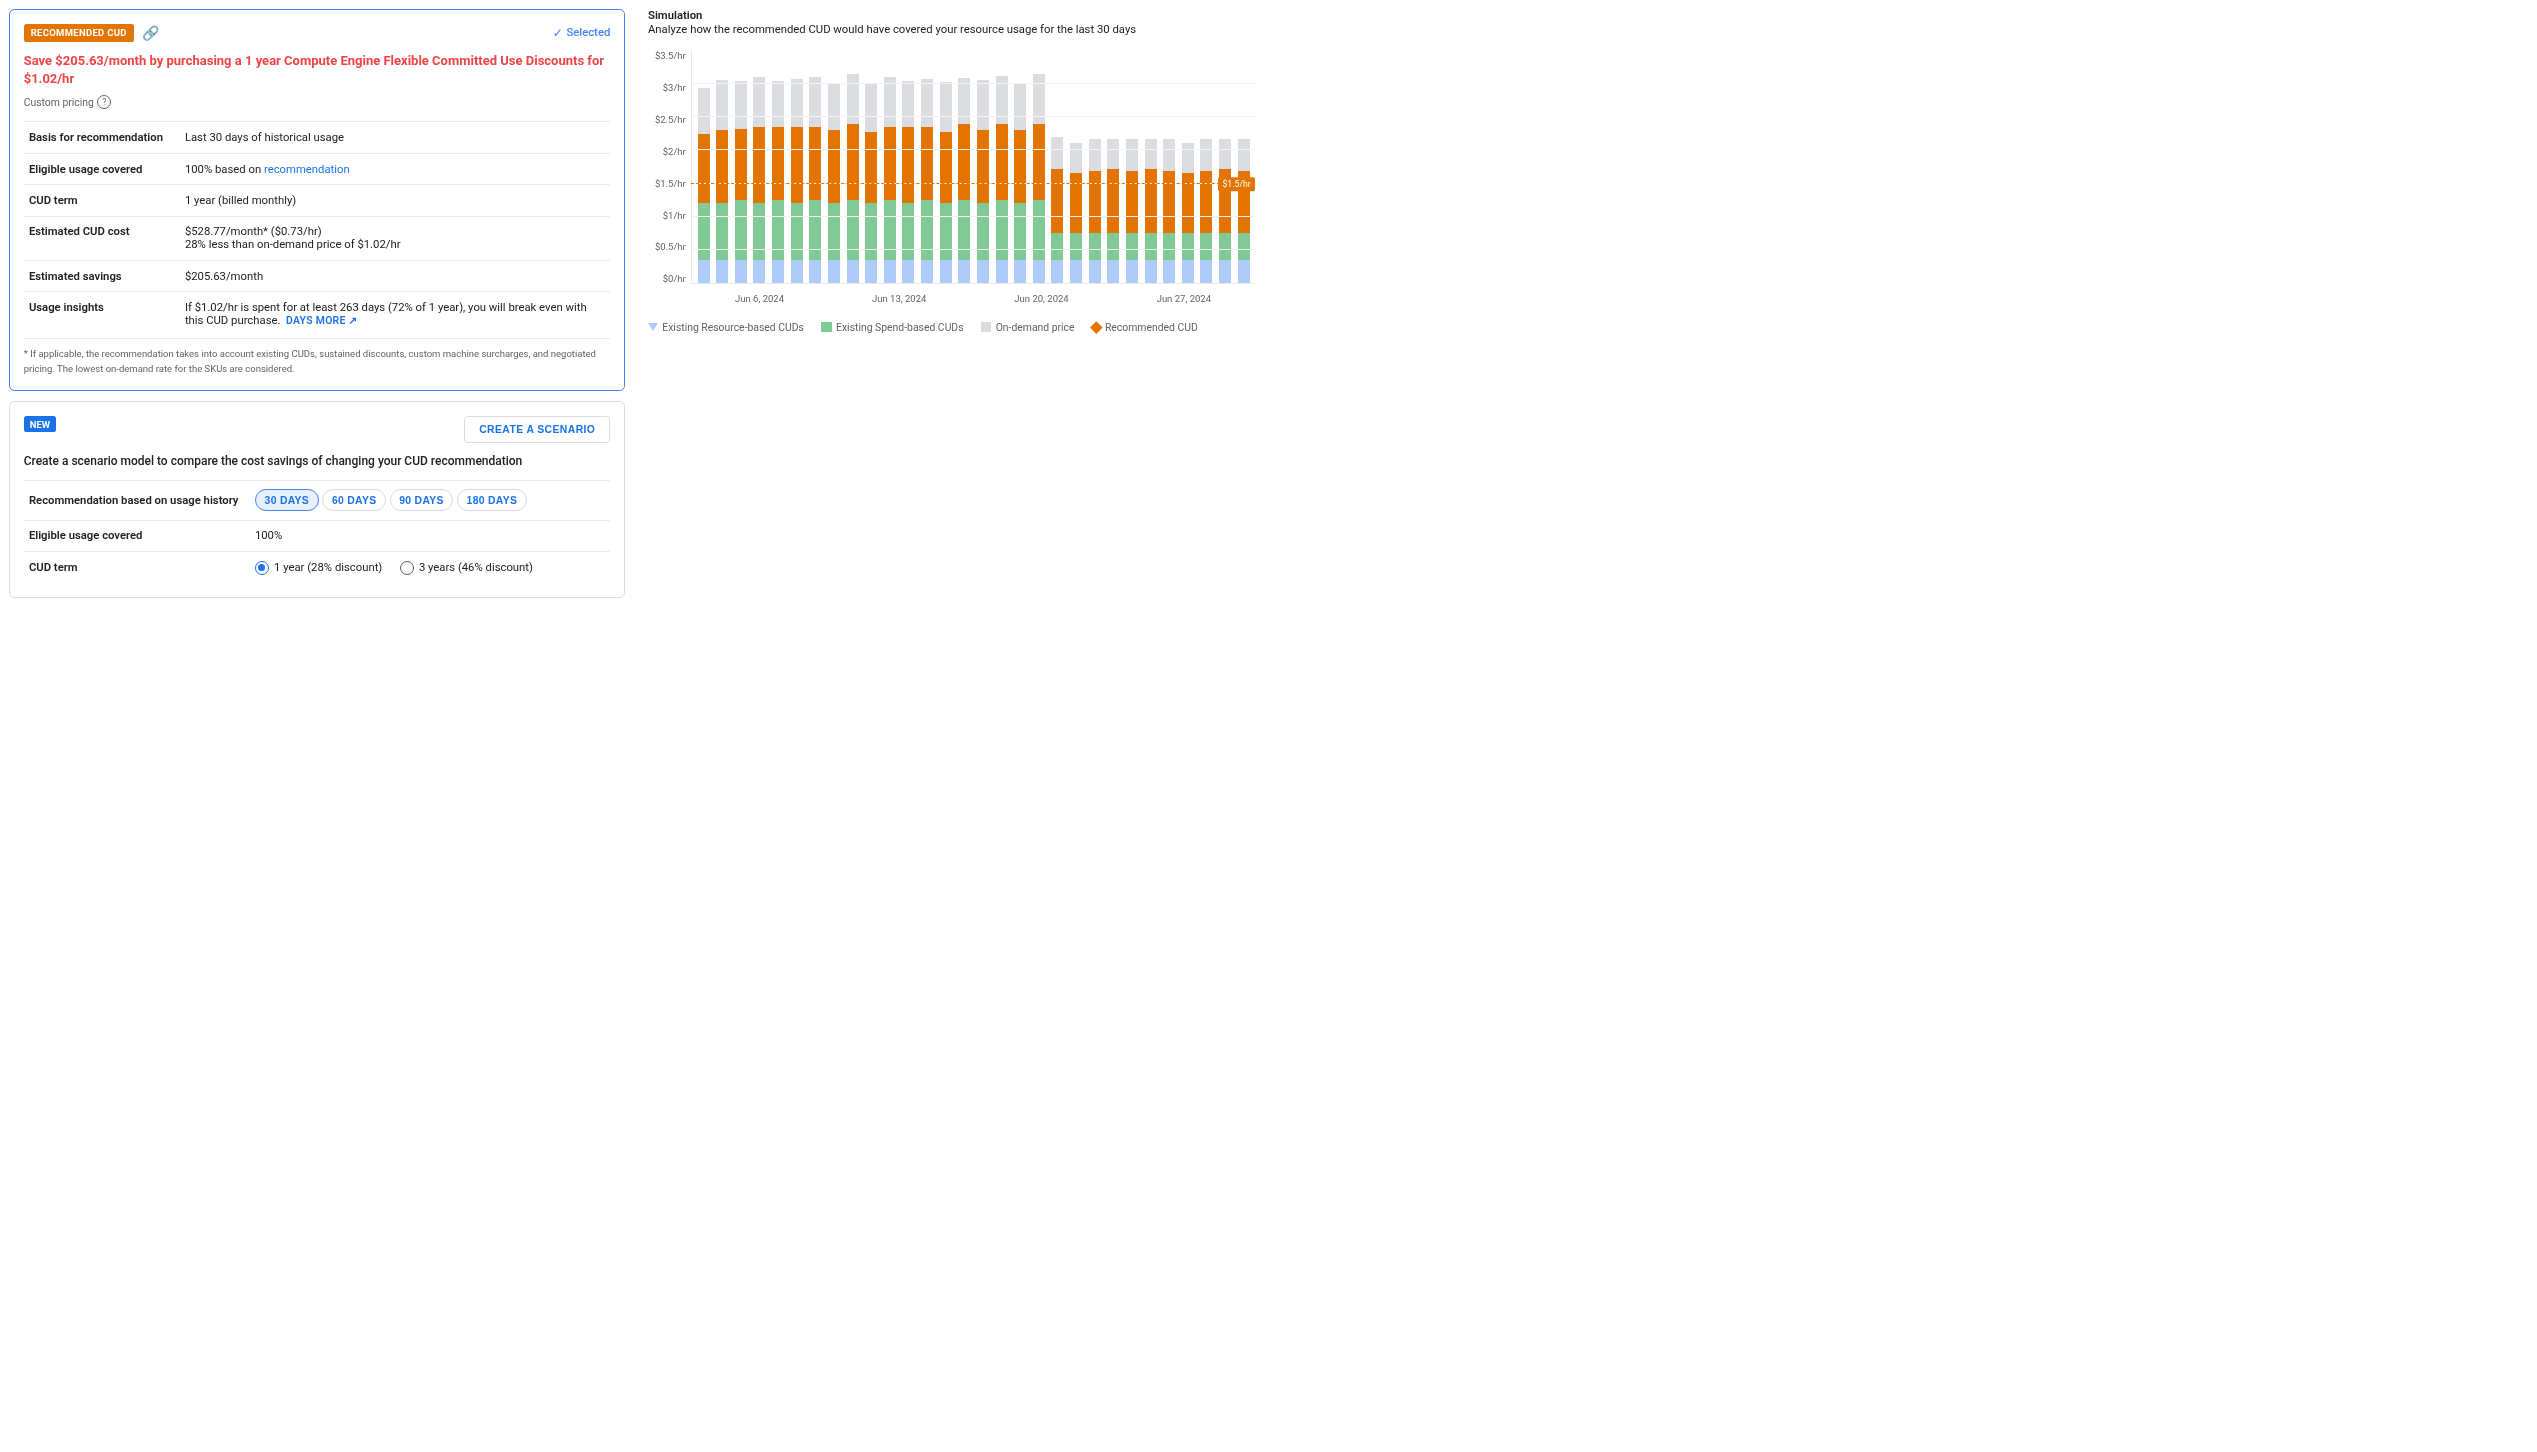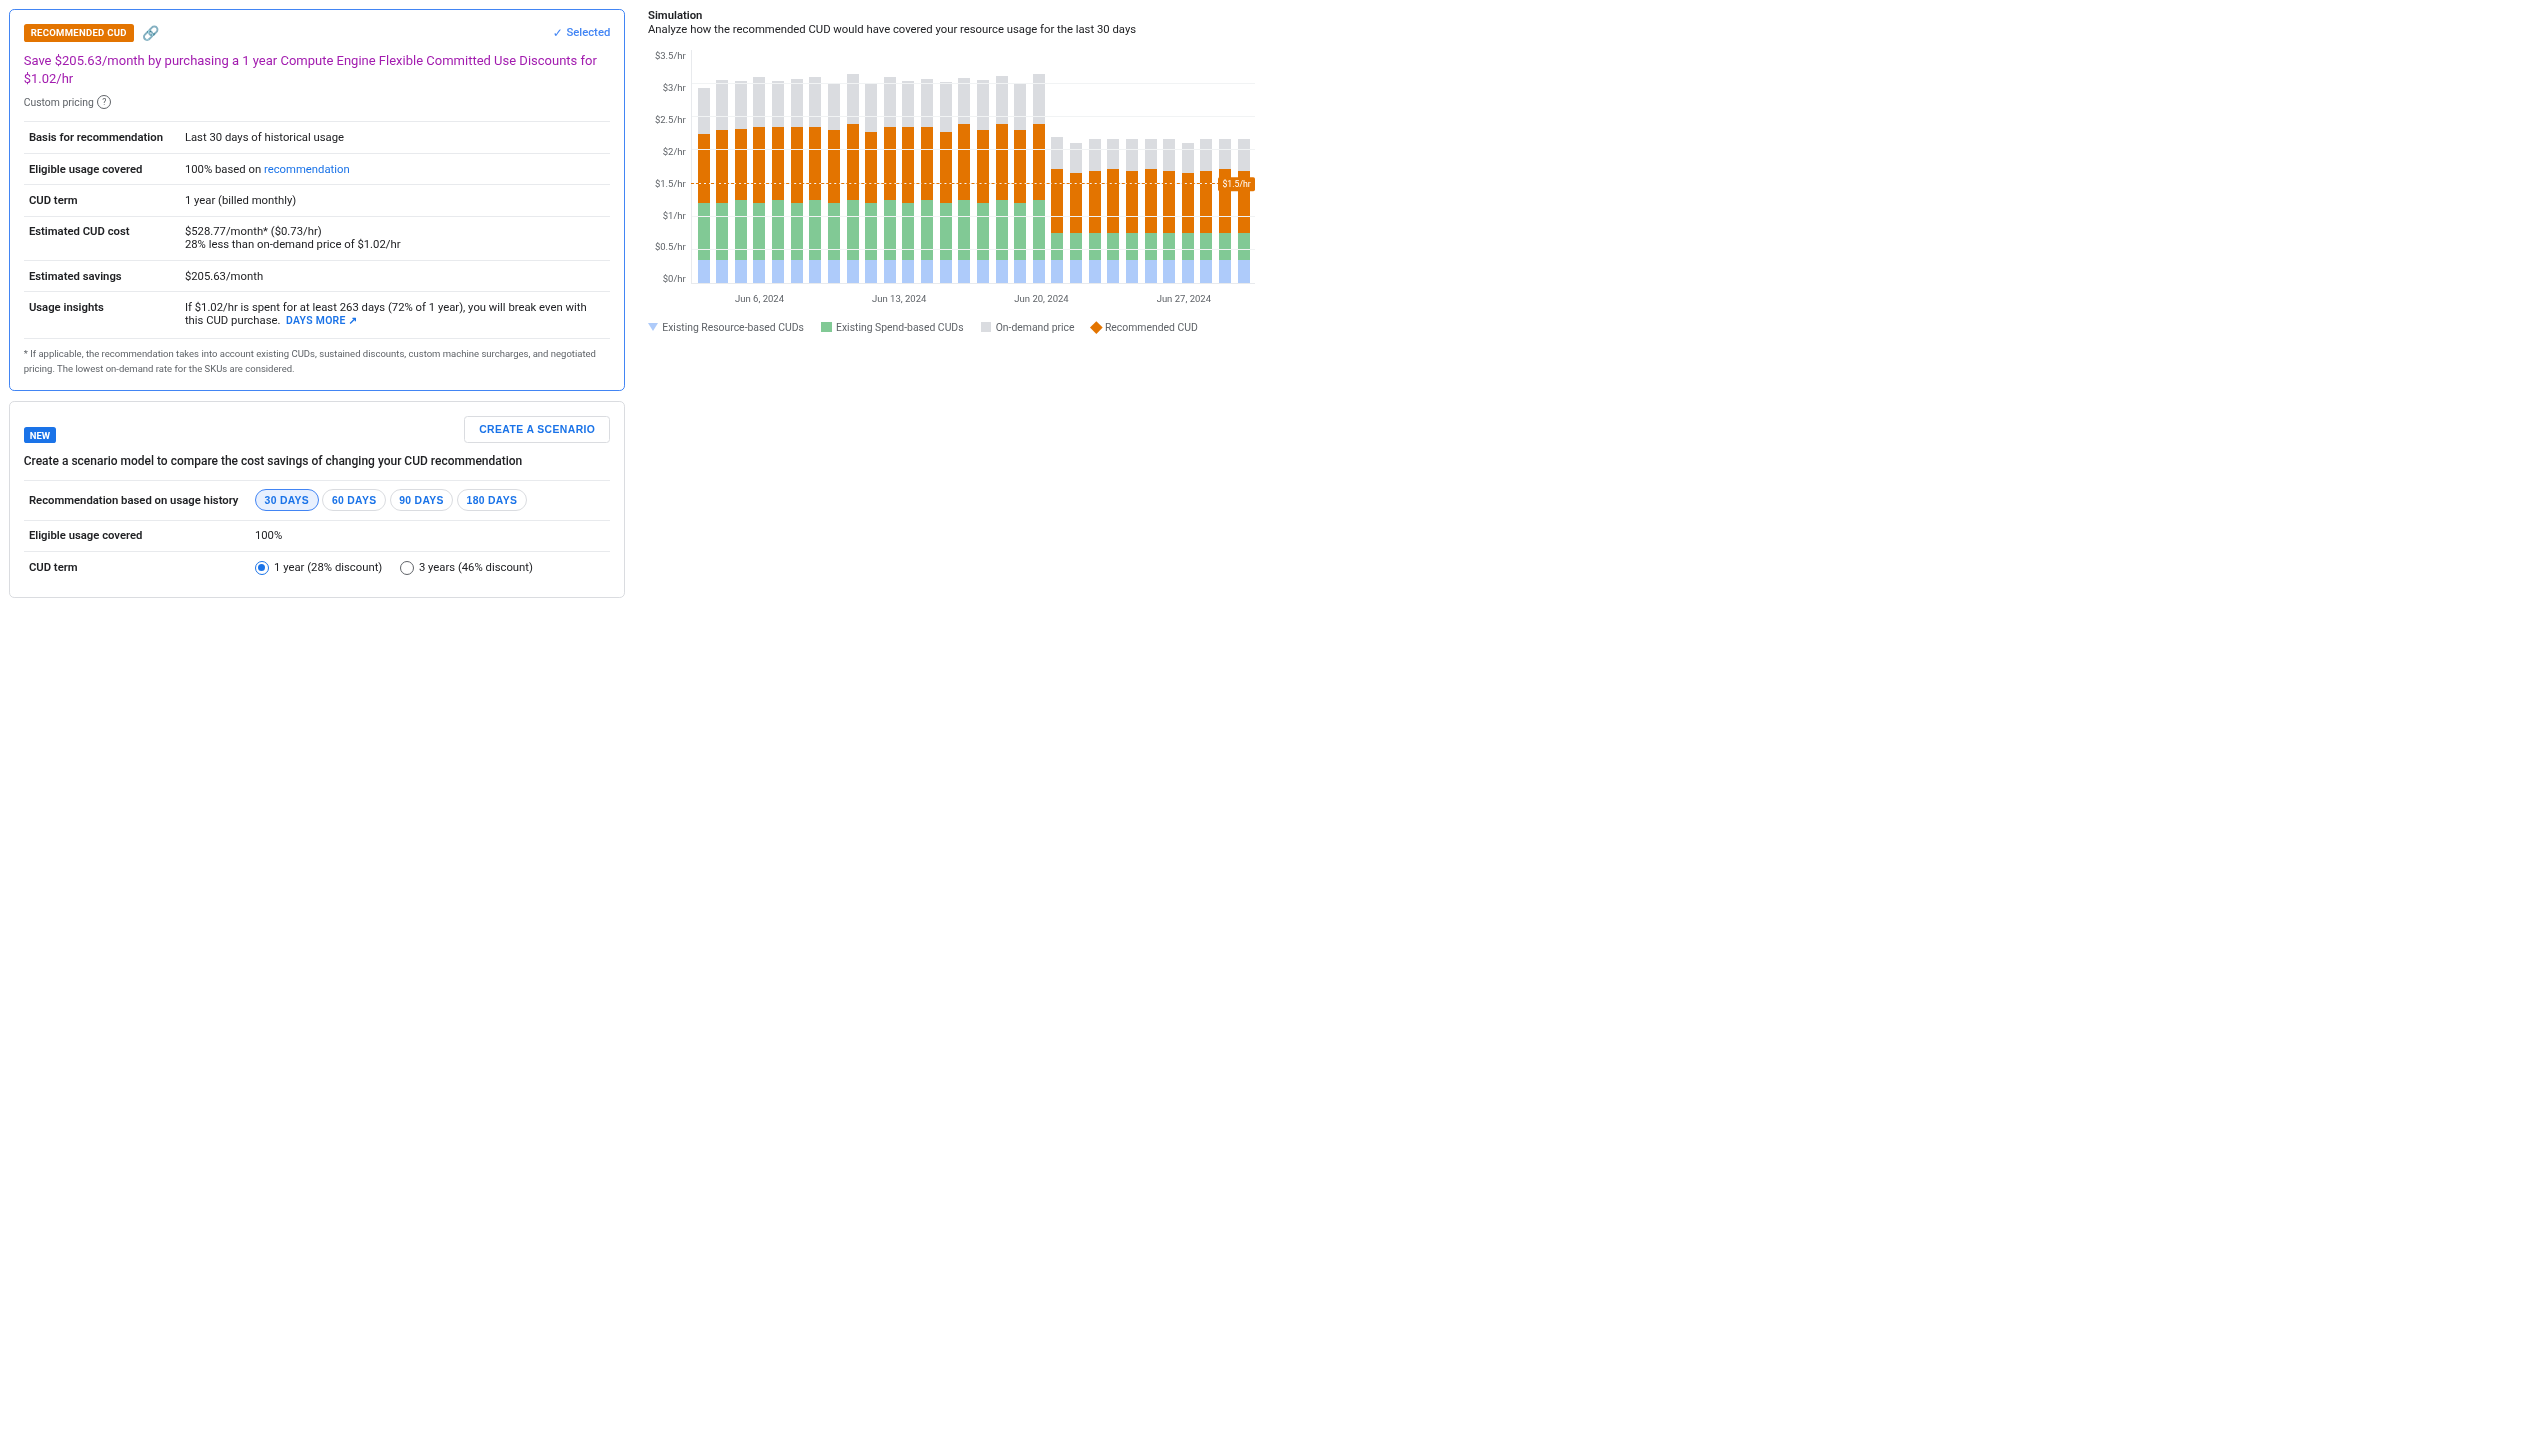--- a/index.html
+++ b/index.html
@@ -62,22 +62,22 @@
       display: flex;
       align-items: center;
       gap: 3.5px;
     }
     .checkmark {
       color: #4285f4;
       font-size: 12px;
     }
     .cud-title {
       font-size: 13px;
-      font-weight: 400;
-      color: #a21caf;
+      font-weight: 700;
+      color: #ef4444;
       margin-bottom: 7px;
       line-height: 1.4;
     }
     .custom-pricing {
       font-size: 10.4px;
       color: #5f6368;
       display: flex;
       align-items: center;
       gap: 3.5px;
       margin-bottom: 12px;
@@ -139,21 +139,21 @@
       line-height: 1.5;
     }
     
     .scenario-card {
       border: 0.9px solid #dadce0;
       border-radius: 5.2px;
       padding: 14px;
     }
     .scenario-header {
       display: flex;
-      align-items: flex-end;
+      align-items: flex-start;
       justify-content: space-between;
       margin-bottom: 10.4px;
     }
     .badge-new {
       background: #1a73e8;
       color: #fff;
       font-size: 9.5px;
       font-weight: 700;
       padding: 2.6px 6px;
       border-radius: 2.6px;

